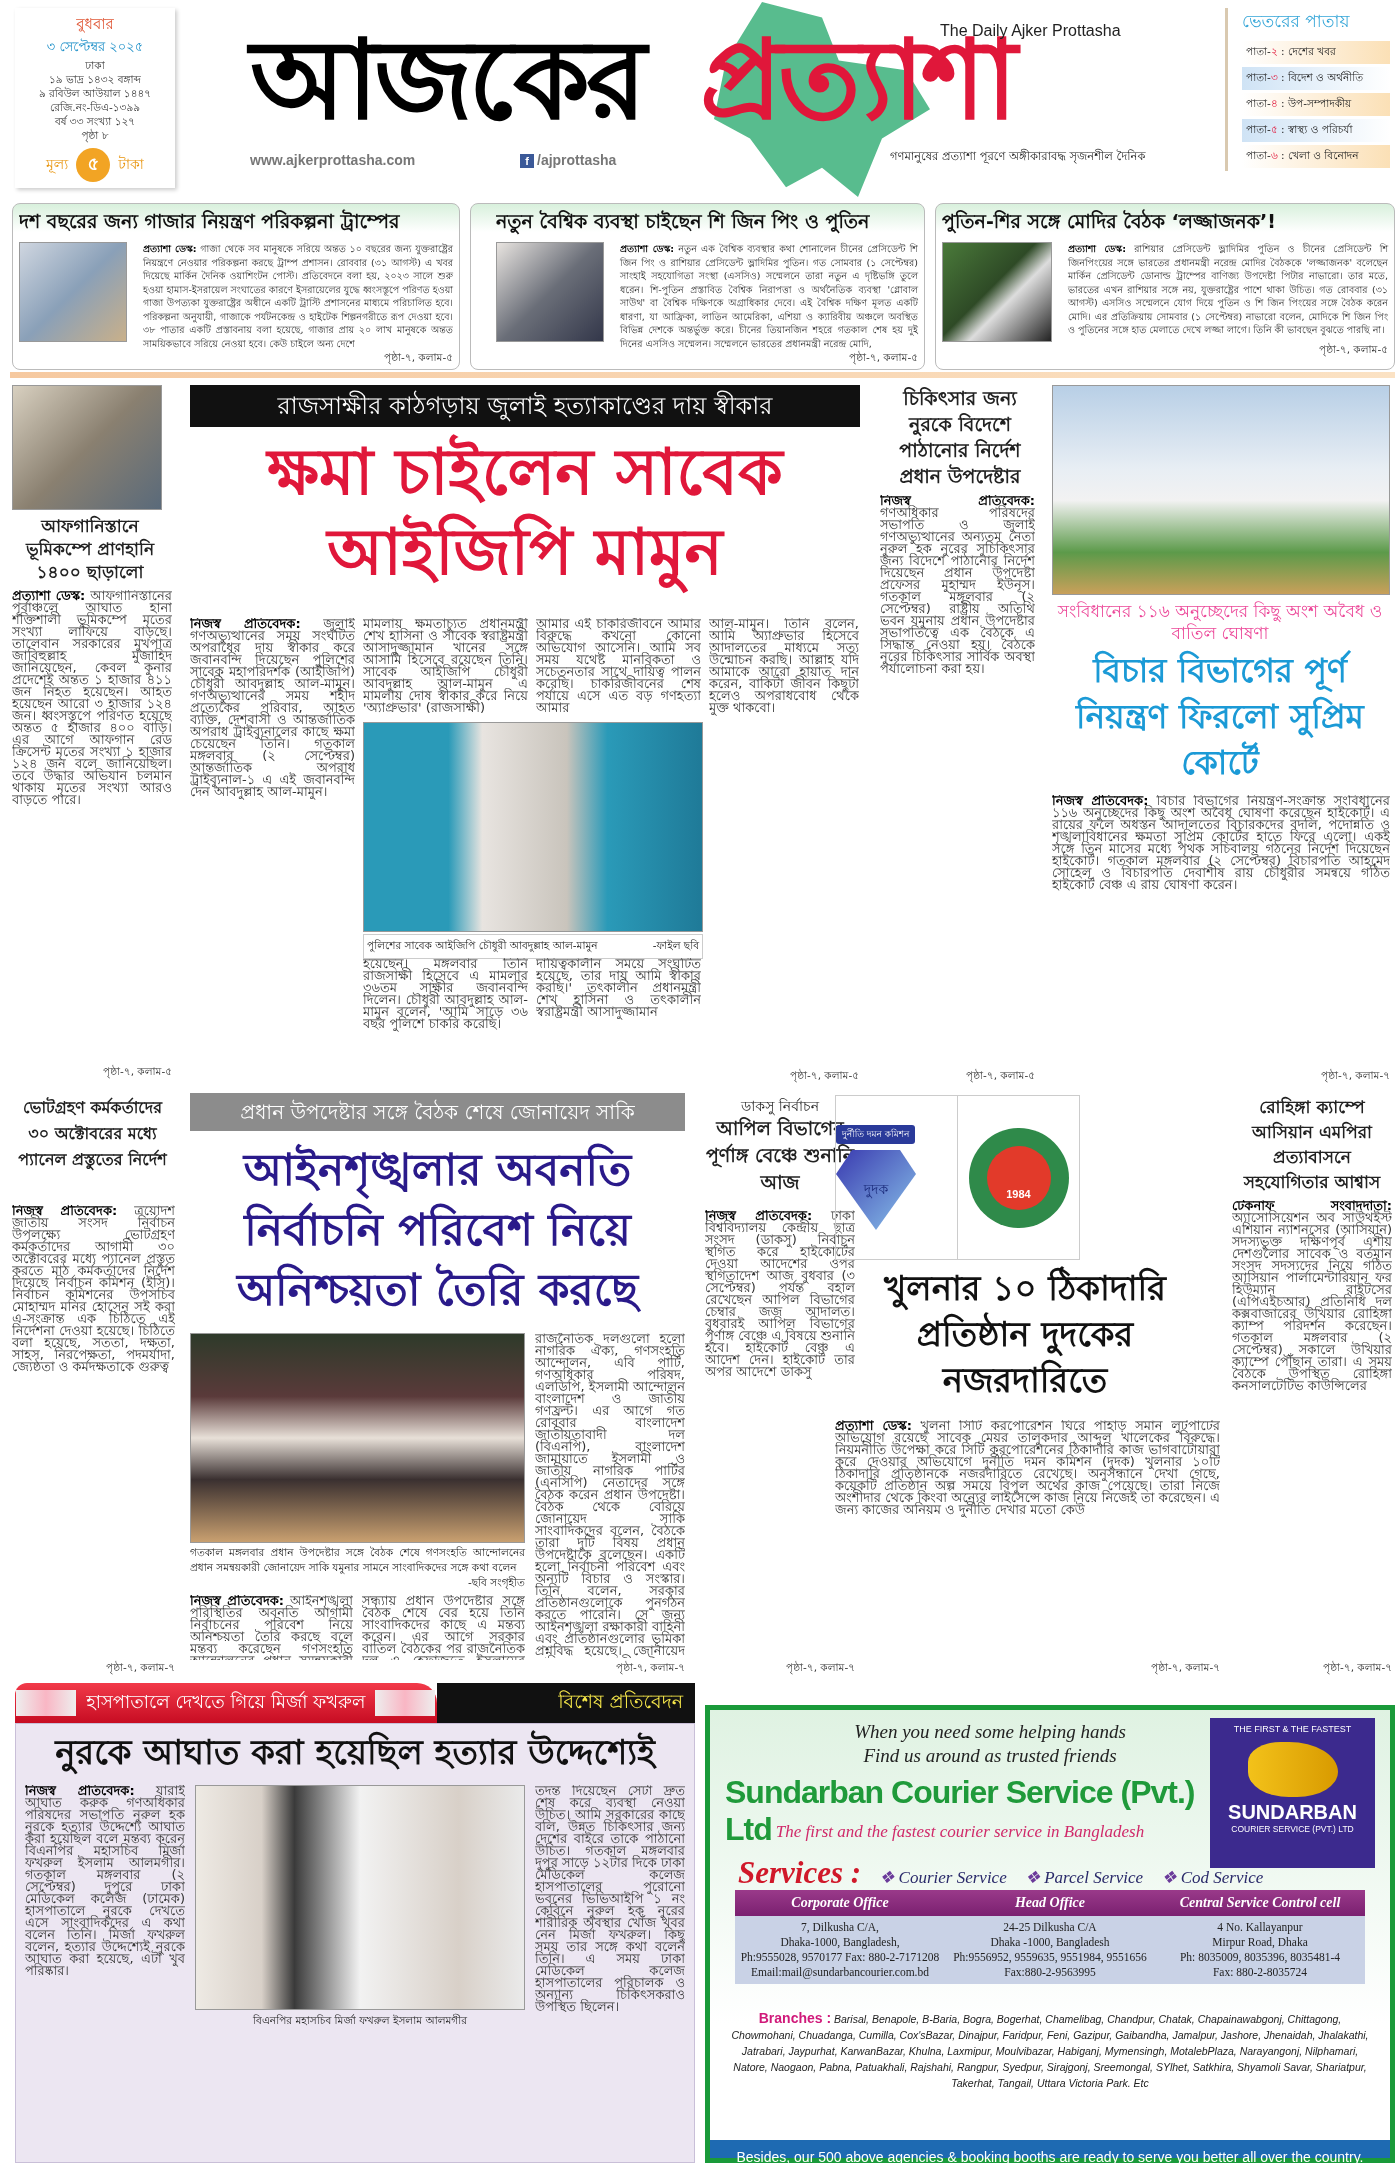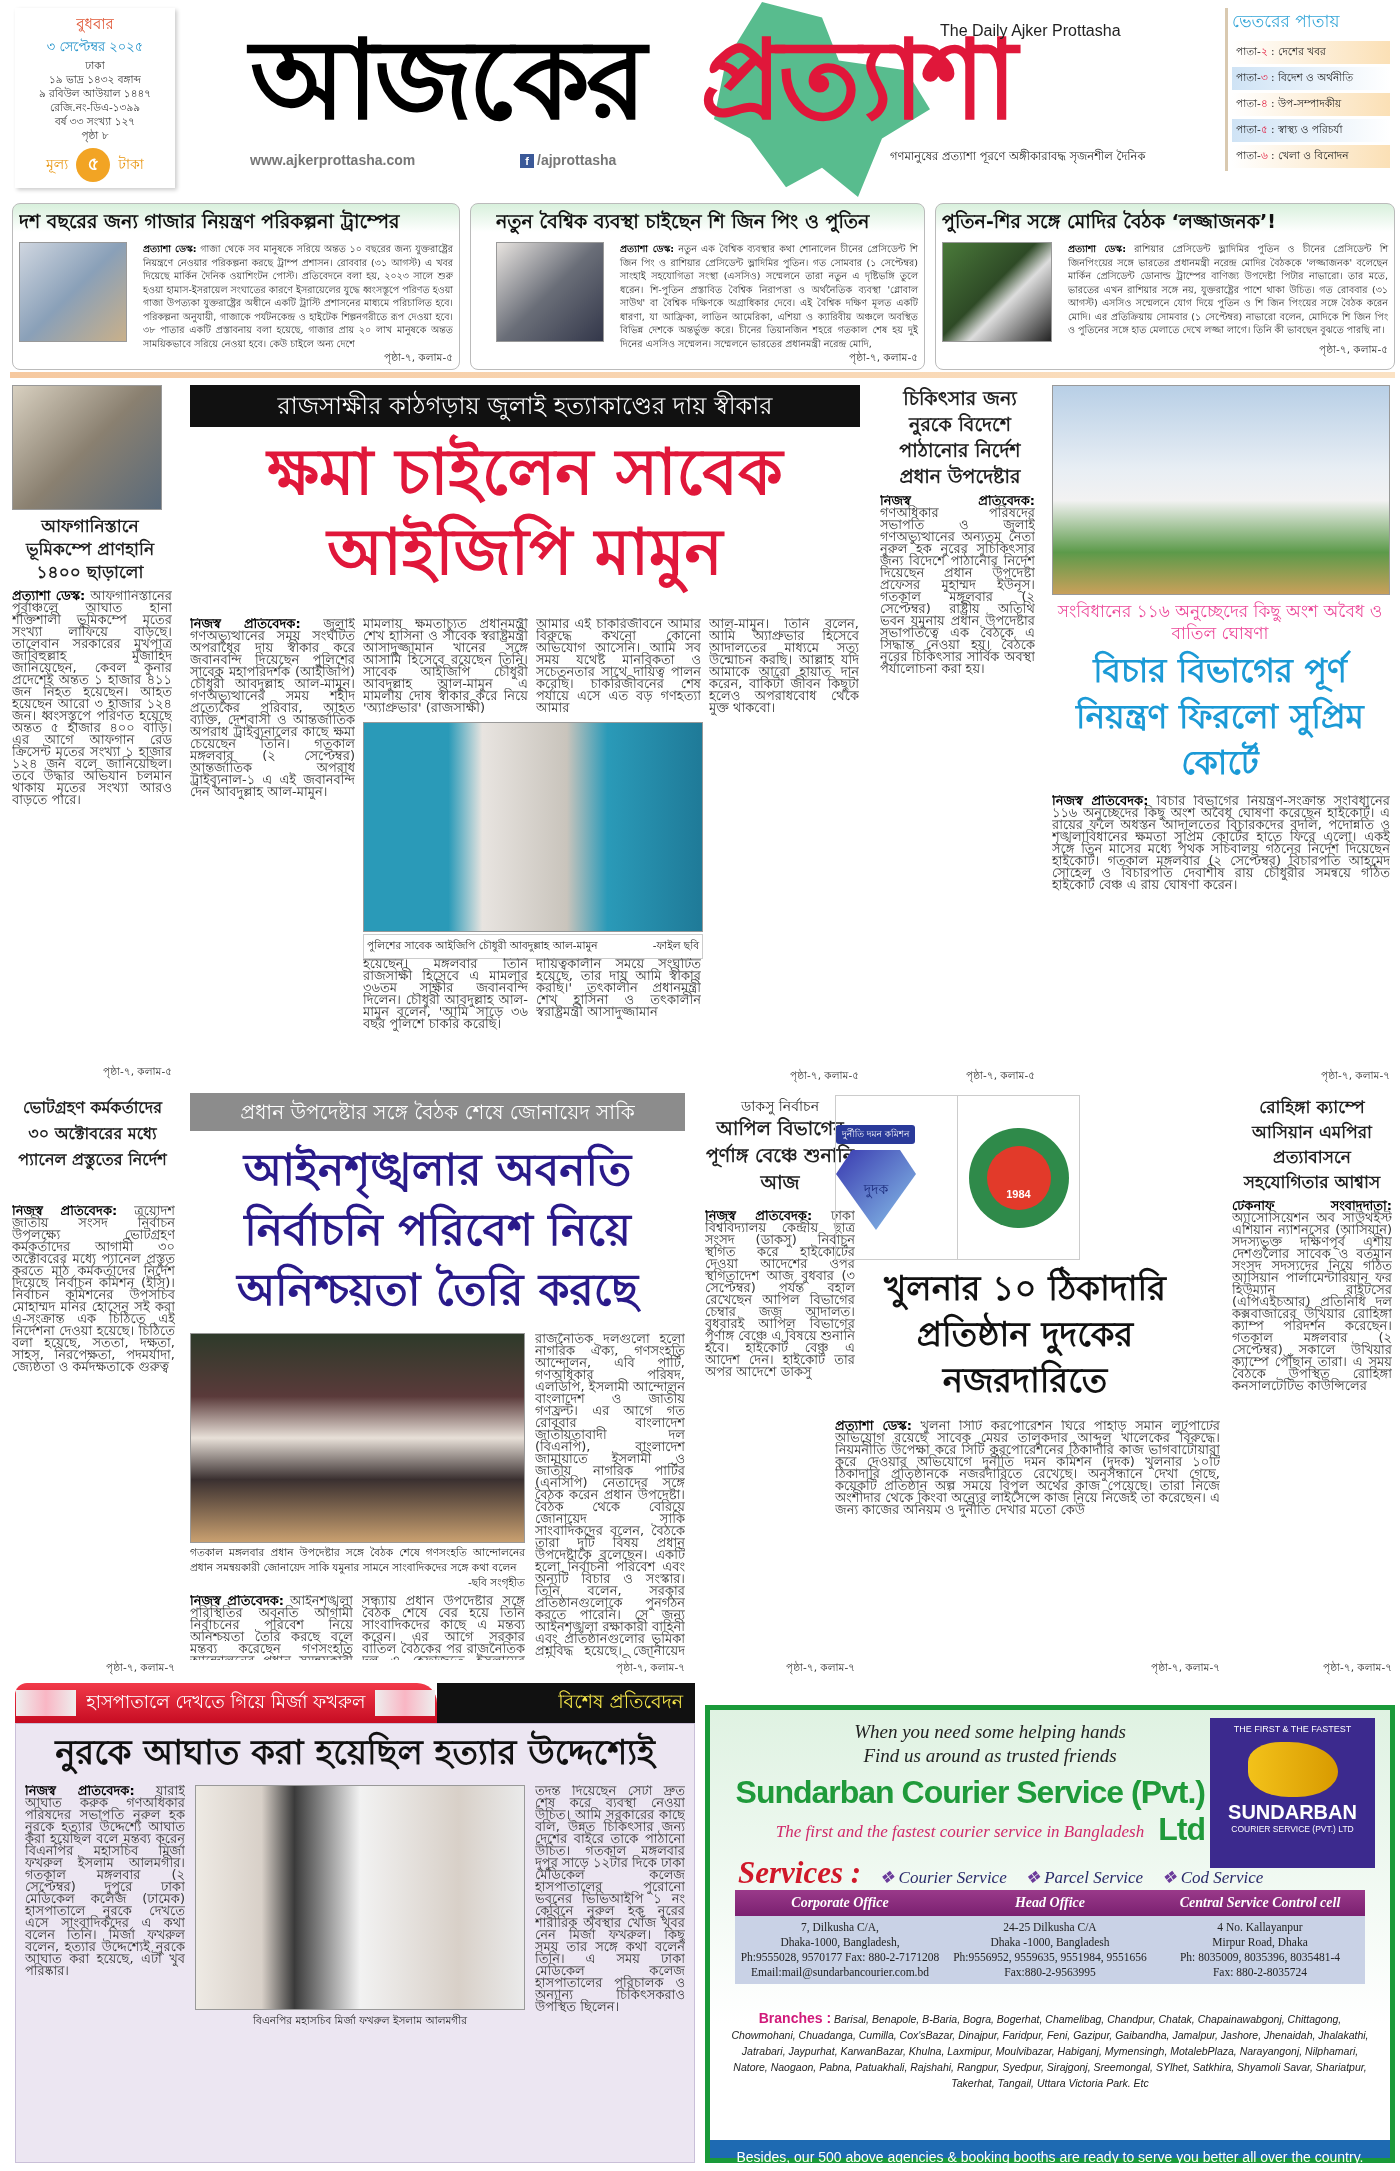--- a/index.html
+++ b/index.html
@@ -18,21 +18,21 @@
   #price { display: flex; align-items: center; justify-content: center; gap: 8px; margin-top: 6px; color: #e8940c; font-size: 14px; }
   #price .coin { width: 34px; height: 34px; border-radius: 50%; background: #f2a424; color: #fff; font-weight: bold; display:flex; align-items:center; justify-content:center; font-size: 18px; }
   #logo-black { left: 250px; top: 20px; font-size: 110px; font-weight: bold; color: #000; letter-spacing: -4px; line-height: 120px; }
   #logo-red { left: 700px; top: 20px; font-size: 110px; font-weight: bold; color: #e0173a; letter-spacing: -4px; line-height: 120px; }
   #map-shape { left: 690px; top: 2px; width: 240px; height: 195px; background: #3bb07a; opacity: .85; clip-path: polygon(30% 0, 55% 8%, 62% 30%, 90% 35%, 100% 55%, 80% 70%, 70% 100%, 55% 85%, 40% 95%, 25% 70%, 10% 60%, 15% 30%); }
   #eng-title { left: 940px; top: 22px; font-size: 16px; color: #222; font-family: "Liberation Sans", sans-serif; }
   #tagline { left: 890px; top: 148px; font-size: 11.5px; color: #222; }
   #website { left: 250px; top: 152px; font-size: 14px; color: #777; font-weight: bold; font-family: "Liberation Sans", sans-serif; }
   #fb { left: 520px; top: 152px; font-size: 14px; color: #777; font-weight: bold; font-family: "Liberation Sans", sans-serif; }
   #fb .f { display:inline-block; width:14px; height:14px; background:#3b5998; color:#fff; font-size:11px; text-align:center; line-height:14px; margin-right:3px; }
-  #inside { left: 1225px; top: 8px; width: 165px; border-left: 3px solid #d9c9b0; padding-left: 4px; }
+  #inside { left: 1225px; top: 8px; width: 165px; border-left: 3px solid #d9c9b0; padding-left: 14px; }
   #inside .hd { color: #36a6d8; font-size: 17px; margin-bottom: 5px; }
   #inside .it { font-size: 10.5px; padding: 3px 4px; margin-bottom: 3px; }
   #inside .it:nth-child(odd) { background: linear-gradient(90deg,#fff,#fbe0b6); }
   #inside .it:nth-child(even) { background: linear-gradient(90deg,#cfe3f5,#fff); }
   #inside .n { color: #e0173a; }
 
   
   .topbox { top: 203px; height: 167px; border: 1px solid #bbb; border-radius: 8px; background: linear-gradient(180deg, #d8f0dc 0, #fff 28px); padding: 3px 6px; }
   .topbox h3 { font-size: 19px; font-weight: bold; color: #111; white-space: nowrap; overflow: hidden; margin-bottom: 3px; }
   .topbox .wrap { display: flex; gap: 16px; }
@@ -57,21 +57,21 @@
   #special-bar { left: 15px; top: 1683px; width: 680px; height: 40px; display:flex; }
   #special-red { background: linear-gradient(180deg,#f23a4a,#c70c22); width: 62%; border-radius: 12px 20px 0 0; color: #fff; font-size: 18px; display:flex; align-items:center; justify-content:center; gap: 10px; }
   #special-red .blk { width: 60px; height: 26px; background: linear-gradient(90deg,#eee,#f9b6c4,#eee); }
   #special-black { background: #111; width: 38%; color: #f7e84a; font-size: 19px; display:flex; align-items:center; justify-content:flex-end; padding-right: 12px; }
   #special-box { left: 15px; top: 1723px; width: 680px; height: 440px; background: #ece6f2; border: 1px solid #c9bfd8; }
   #special-head { left: 20px; top: 1727px; width: 670px; text-align: center; font-size: 34px; font-weight: bold; color: #111; line-height: 50px; }
 
   
   #ad { left: 705px; top: 1705px; width: 690px; height: 458px; border: 5px solid #1a9a3a; background: linear-gradient(180deg,#dff2e2,#fff 70%); }
   #ad .slogan { position:absolute; left: 80px; top: 10px; width: 400px; text-align:center; font-family: "Liberation Serif", serif; font-style: italic; font-size: 19px; color: #222; line-height: 24px; }
-  #ad .brand { position:absolute; left: 15px; top: 64px; width: 480px; text-align:right; font-size: 32px; font-weight: bold; color: #1f9a3a; font-family: "Liberation Sans", sans-serif; letter-spacing: -1px; }
+  #ad .brand { position:absolute; left: 15px; top: 64px; width: 480px; text-align:left; font-size: 32px; font-weight: bold; color: #1f9a3a; font-family: "Liberation Sans", sans-serif; letter-spacing: -1px; }
   #ad .sub { position:absolute; left: 40px; top: 112px; width: 420px; text-align:center; font-family: "Liberation Serif", serif; font-style: italic; font-size: 17px; color: #d02a6a; }
   #ad .tiger { position:absolute; left: 500px; top: 8px; width: 165px; height: 150px; background: #3c2a8e; color: #fff; text-align:center; font-family: "Liberation Sans", sans-serif; }
   #ad .tiger .t1 { font-size: 9px; margin-top: 6px; }
   #ad .tiger .tg { width: 90px; height: 55px; margin: 8px auto 4px; background: linear-gradient(90deg,#f3c21a,#d89a00); border-radius: 40% 60% 50% 50%; }
   #ad .tiger .t2 { font-size: 20px; font-weight: bold; }
   #ad .tiger .t3 { font-size: 8.5px; }
   #ad .services { position:absolute; left: 28px; top: 145px; font-family: "Liberation Serif", serif; font-style: italic; font-size: 17px; color: #2a2a6a; }
   #ad .services .lbl { color: #d0192a; font-weight: bold; font-size: 31px; }
   #ad .services .dia { color: #6a3a9a; margin: 0 4px 0 14px; }
   #ad .offices { position:absolute; left: 25px; top: 180px; width: 630px; background: #c9d2e6; }

